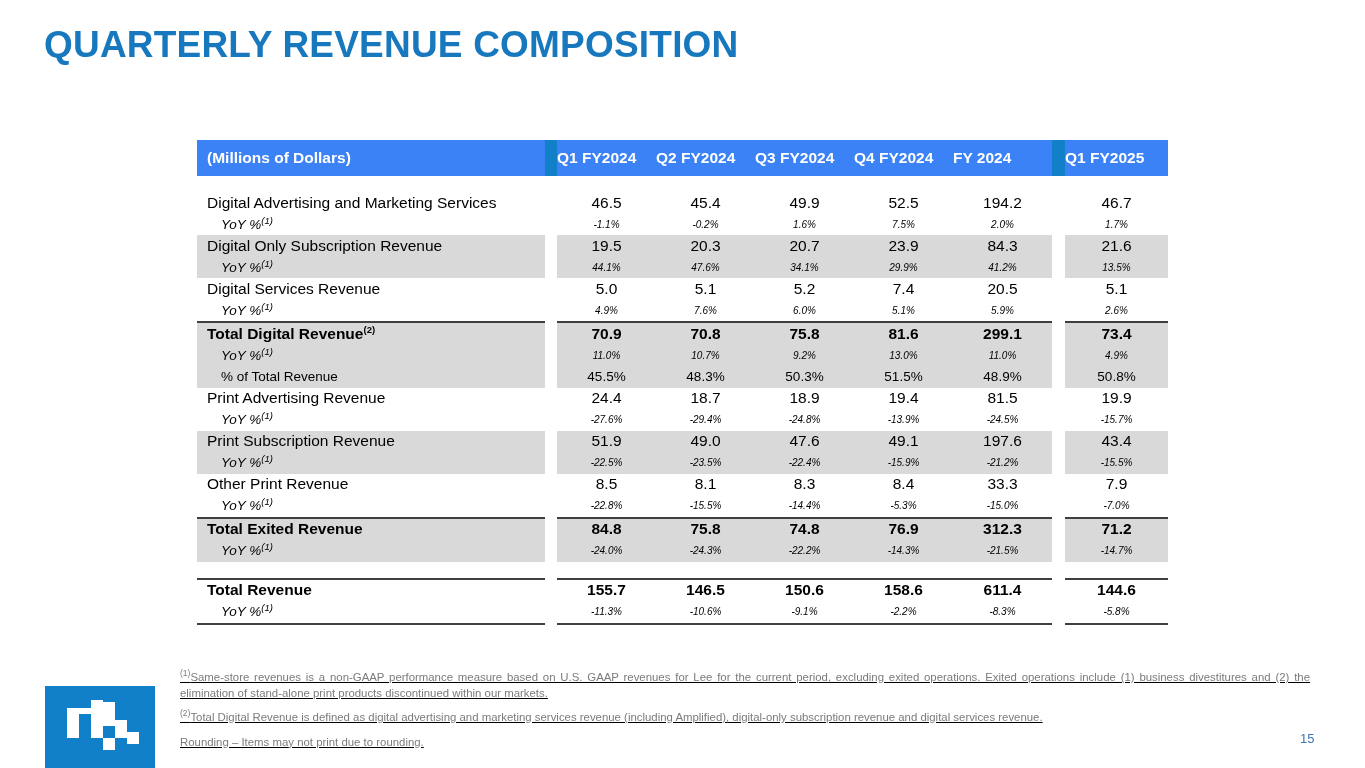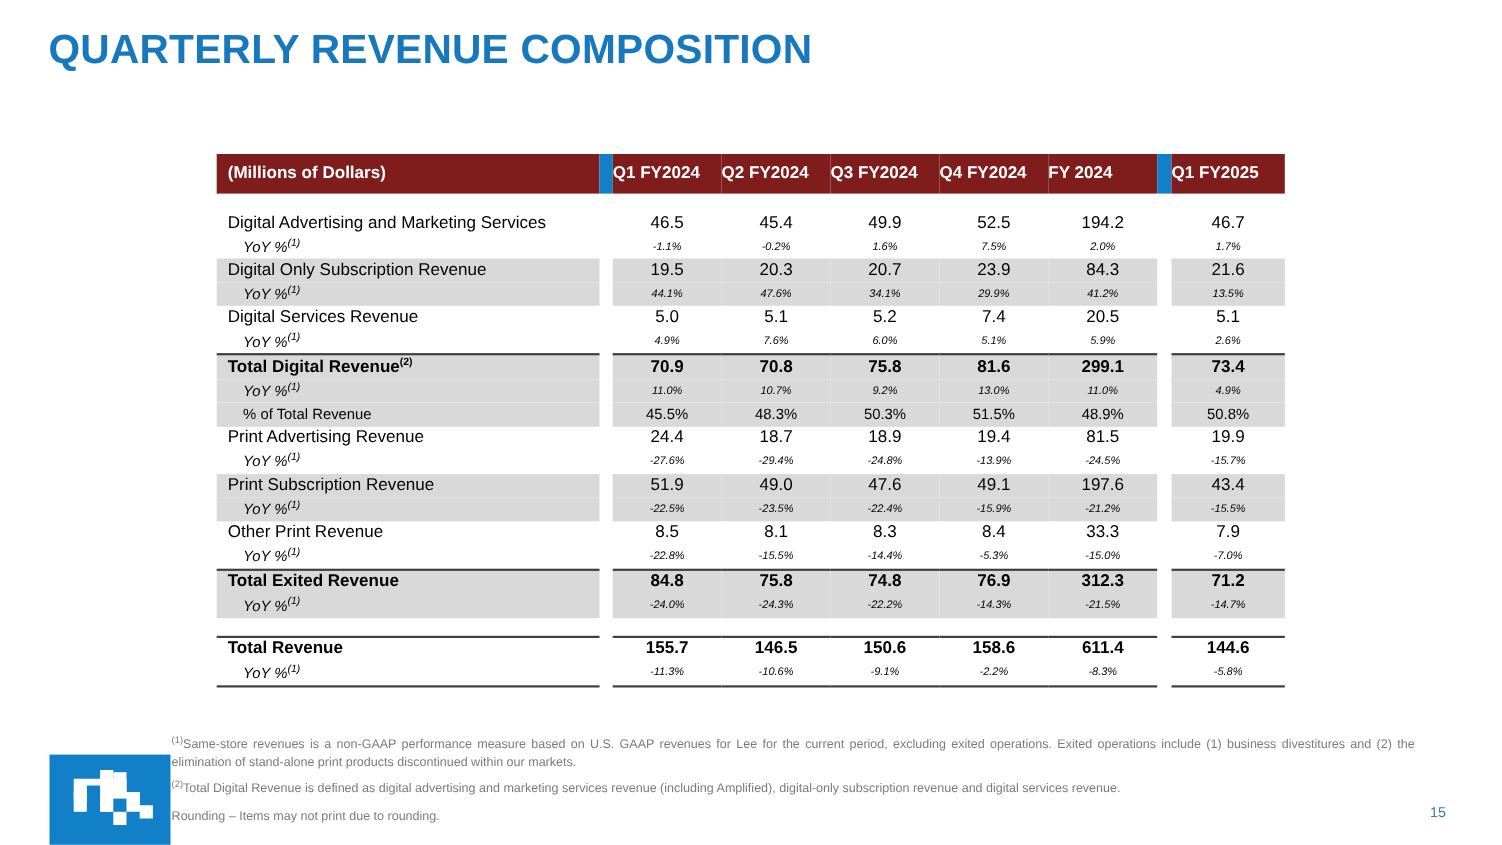--- a/index.html
+++ b/index.html
@@ -43,21 +43,21 @@
 
   
   col.c-label { width: 348px; }
   col.c-gap1  { width: 12px; }
   col.c-data  { width: 99px; }
   col.c-gap2  { width: 13px; }
   col.c-last  { width: 103px; }
 
   
   thead th {
-    background: #7f1d1d;
+    background: #3b82f6;
     color: #ffffff;
     font-size: 15.5px;
     font-weight: bold;
     padding: 0;
     height: 36px;
     vertical-align: middle;
     white-space: nowrap;
   }
   thead th.h-label {
     text-align: left;
@@ -127,23 +127,24 @@
   tr.rule-bottom td.num { border-bottom: 2.2px solid #3f3f3f; }
 
   tr.spacer td { height: 16px; background: transparent !important; border: none; }
 
   sup { font-size: 9.5px; vertical-align: super; line-height: 0; }
   tbody td.lbl sup { font-size: 9.5px; }
 
   
   #footer-notes {
     position: absolute;
-    left: 156px;
+    left: 180px;
     top: 670px;
     width: 1130px;
+    text-decoration: underline;
   }
   .fnote {
     font-size: 11.4px;
     line-height: 15.5px;
     color: #7b7b7b;
     text-align: justify;
     margin: 0 0 9px 0;
   }
   .fnote.last { text-align: left; }
   .fnote sup { font-size: 8.5px; }

